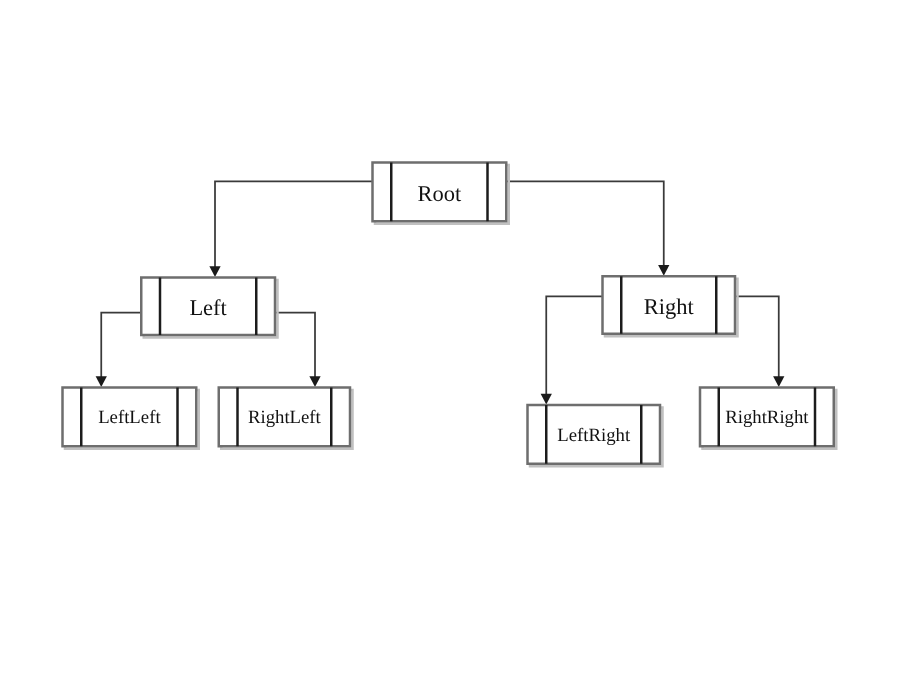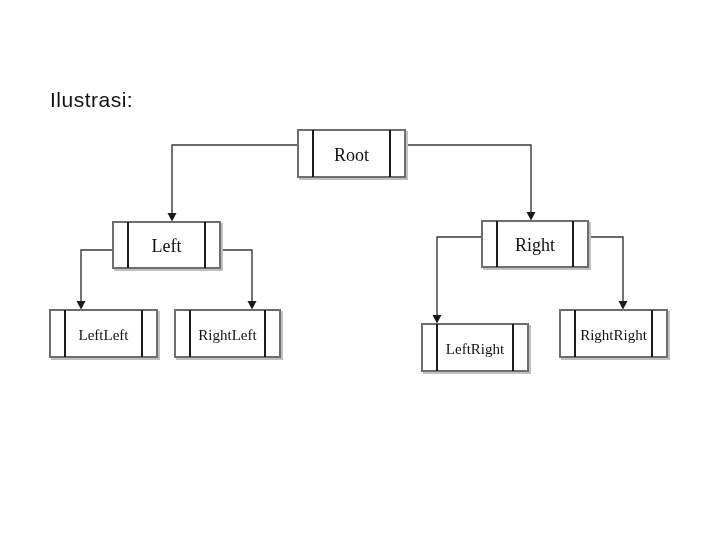--- a/index.html
+++ b/index.html
@@ -32,21 +32,20 @@
   }
   .node-label {
     font-family: "Liberation Serif", "DejaVu Serif", serif;
     fill: #111111;
   }
 </style>
 </head>
 <body>
 
 <div class="stage">
-  <div class="page-title">Ilustrasi:</div>
   <svg class="tree-svg" id="tree-svg" width="720" height="540" viewBox="0 0 720 540">
       <g>
         <path d="M 298 145 L 172 145 L 172 214" fill="none" stroke="#3a3a3a" stroke-width="1.4"></path>
         <polygon points="167.5,213 176.5,213 172,221.5" fill="#1a1a1a"></polygon>
       </g>
       <g>
         <path d="M 405 145 L 531 145 L 531 213" fill="none" stroke="#3a3a3a" stroke-width="1.4"></path>
         <polygon points="526.5,212 535.5,212 531,220.5" fill="#1a1a1a"></polygon>
       </g>
       <g>

